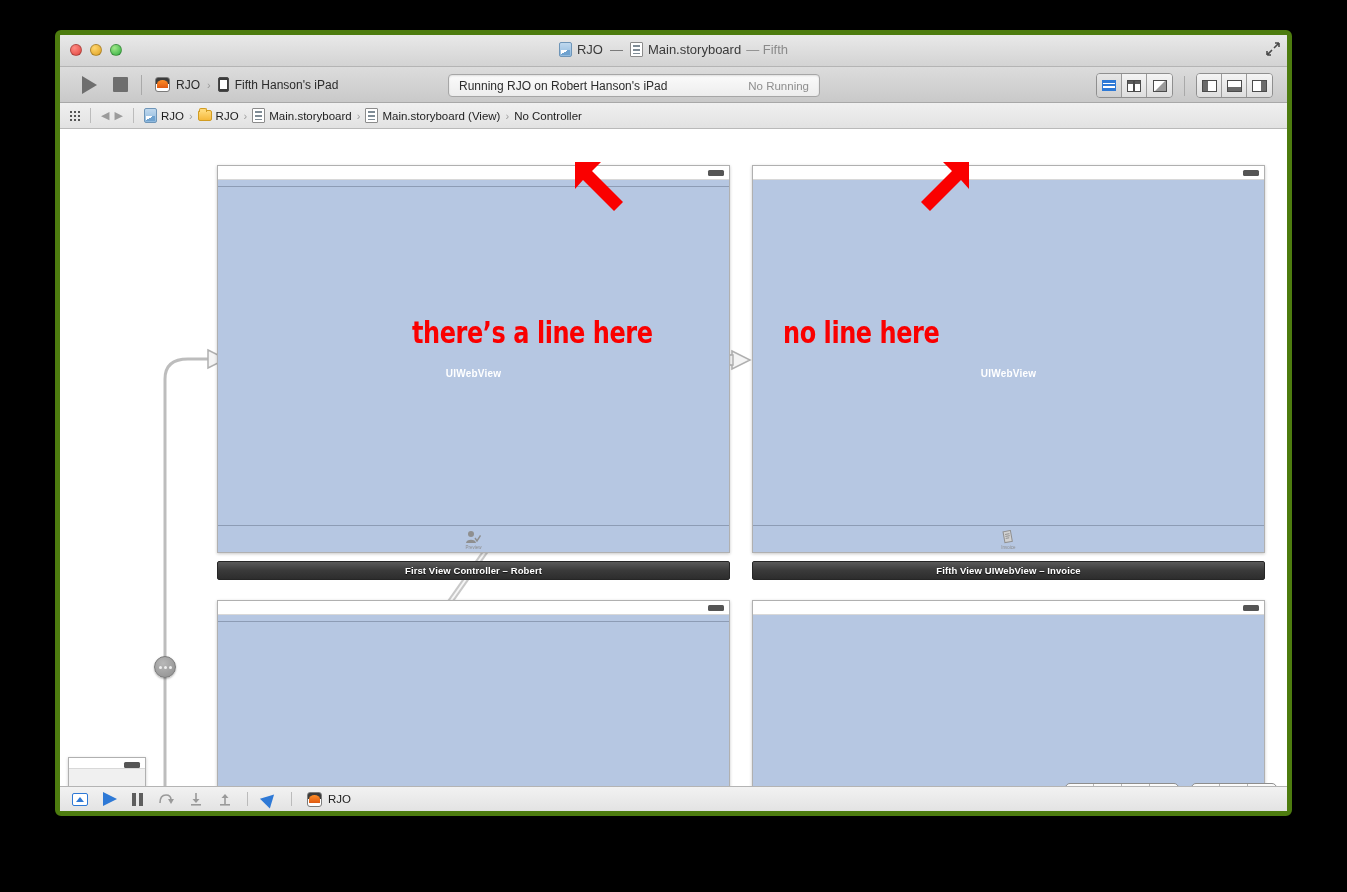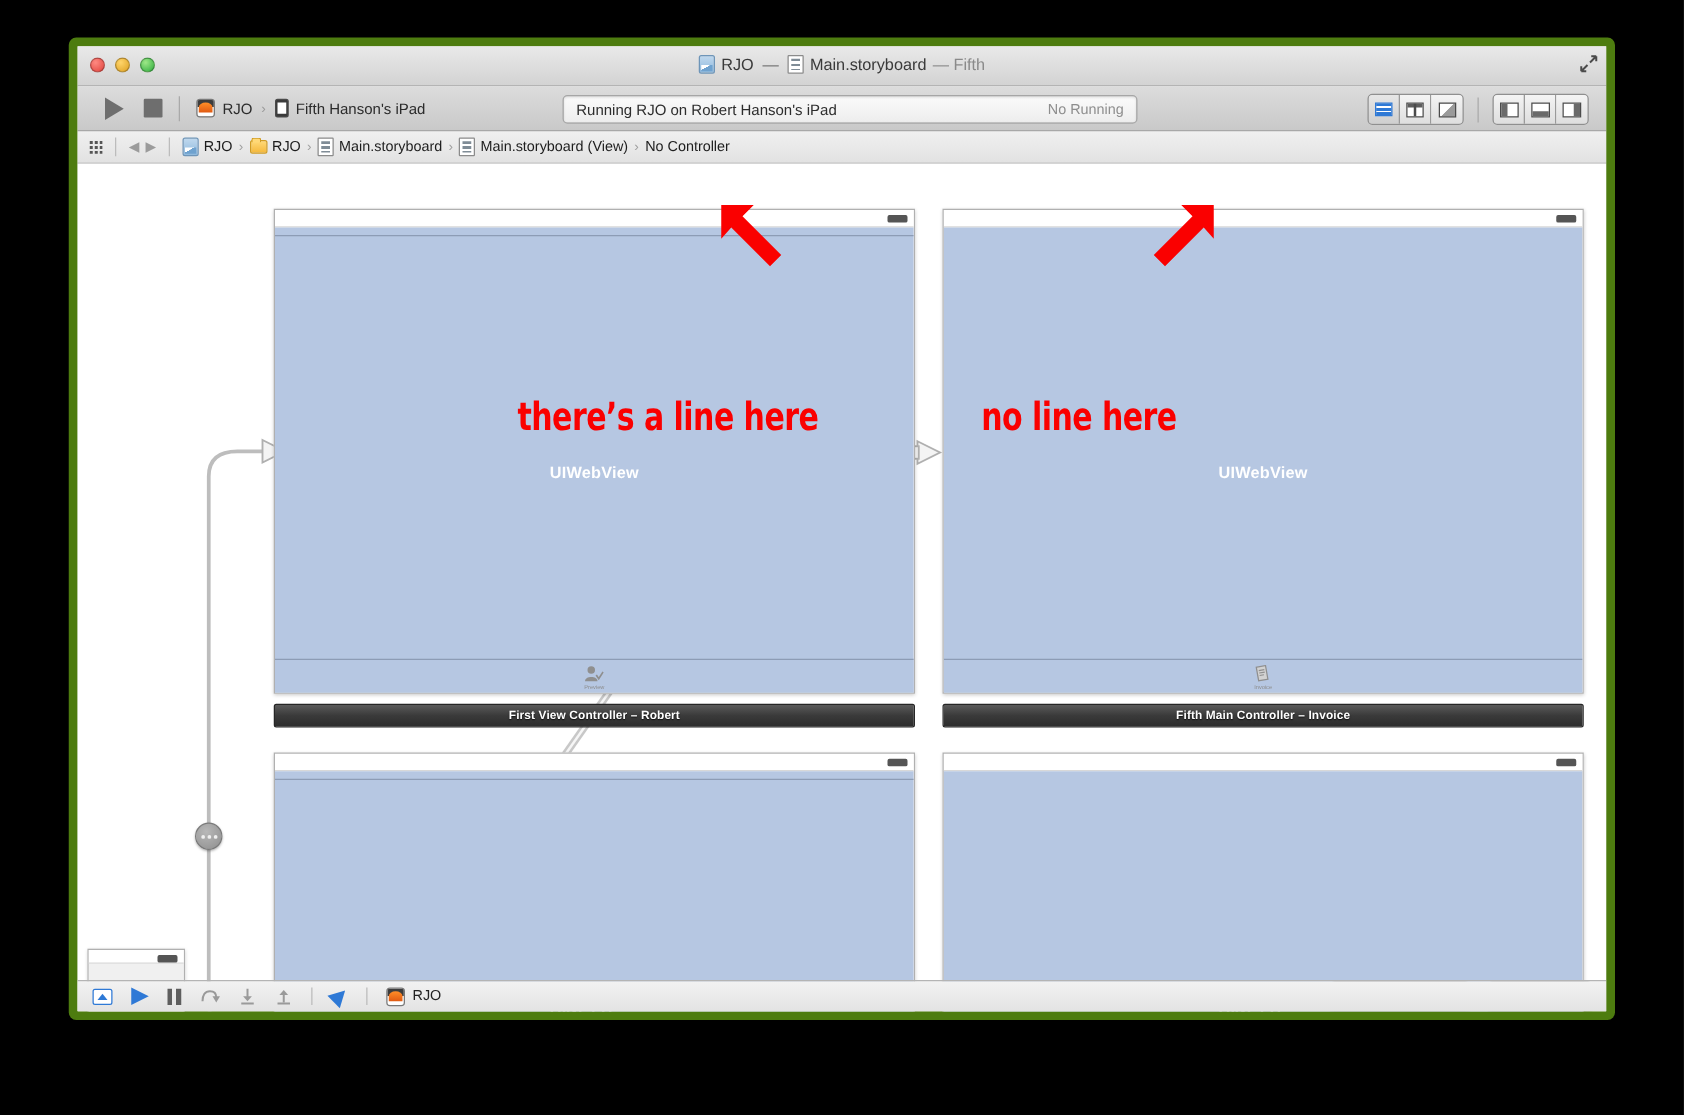--- a/index.html
+++ b/index.html
@@ -9,21 +9,21 @@
     font-family:"Liberation Sans", sans-serif;
     overflow:hidden;
   }
 
   
   #window {
     position:absolute;
     left:55px; top:30px;
     width:1237px; height:786px;
     background:#f2f2f2;
-    border:7px solid #4d7c0f;
+    border:5px solid #4d7c0f;
     border-radius:6px;
     overflow:hidden;
     box-shadow:0 6px 24px rgba(0,0,0,.65);
   }
 
   
   #titlebar {
     position:relative;
     height:32px;
     background:linear-gradient(to bottom,#e9e9e9 0%,#d3d3d3 100%);
@@ -106,21 +106,21 @@
   .device-icon {
     width:11px;height:15px;border:1.5px solid #4a4a4a;border-radius:2px;
     background:#3b3b3b; position:relative;
   }
   .device-icon:after{
     content:""; position:absolute; left:1px; top:2px; right:1px; bottom:2px; background:#fff;
   }
 
   #status-field {
     position:absolute; left:388px; top:7px;
-    width:460px; height:23px;
+    width:372px; height:23px;
     background:linear-gradient(to bottom,#fbfbfb,#ededed);
     border:1px solid #a6a6a6;
     border-radius:4px;
     box-shadow:inset 0 1px 2px rgba(0,0,0,.12);
     display:flex; align-items:center; padding:0 10px;
     font-size:12px; color:#2d2d2d;
   }
   #status-field .issues { margin-left:auto; color:#8e8e8e; font-size:11.5px; }
 
   #toolbar-right { position:absolute; right:14px; top:6px; display:flex; align-items:center; gap:0; }
@@ -205,21 +205,21 @@
     position:relative;
     width:100%;
   }
   .nav-line {
     position:absolute; left:0; right:0; top:6px;
     height:1px; background:#8d9cb5;
   }
   .webview-label {
     position:absolute; left:0; right:0;
     text-align:center;
-    font-size:13px; font-weight:bold; color:#ffffff;
+    font-size:10px; font-weight:bold; color:#ffffff;
     letter-spacing:.2px;
   }
   .tabbar {
     position:absolute; left:0; right:0; bottom:0;
     height:28px; background:#b6c7e2;
     border-top:1px solid #8d9cb5;
     display:flex; align-items:center; justify-content:center;
   }
   .tabitem { display:flex;flex-direction:column;align-items:center;gap:1px; }
   .tabitem .tlabel { font-size:4.5px;color:#8d8d8d; }
@@ -487,21 +487,21 @@
           <div class="tabitem">
             <svg width="14" height="14" viewBox="0 0 14 14">
               <path d="M3 1 L10.5 1 L10.5 12 L3 12 Z" fill="#d2d2d2" stroke="#8f8f8f" stroke-width="1" transform="rotate(-10 7 7)"></path>
               <path d="M4.5 4 L9 4 M4.5 6 L9 6 M4.5 8 L8 8" stroke="#8f8f8f" stroke-width=".9" transform="rotate(-10 7 7)"></path>
             </svg>
             <span class="tlabel">Invoice</span>
           </div>
         </div>
       </div>
     </div>
-    <div class="scene-label-bar" style="left:692px; top:432px; width:513px;">Fifth Main Controller – Invoice</div>
+    <div class="scene-label-bar" style="left:692px; top:432px; width:513px;">Fifth View UIWebView – Invoice</div>
 
     <div class="scene" style="left:157px; top:471px; width:513px; height:240px;">
       <div class="statusbar">
         <div class="battery"></div>
       </div>
       <div class="viewbody" style="height:226px;">
         <div class="nav-line"></div>
         <div class="webview-label" style="top:188px;">UIWebView</div>
       </div>
     </div>

